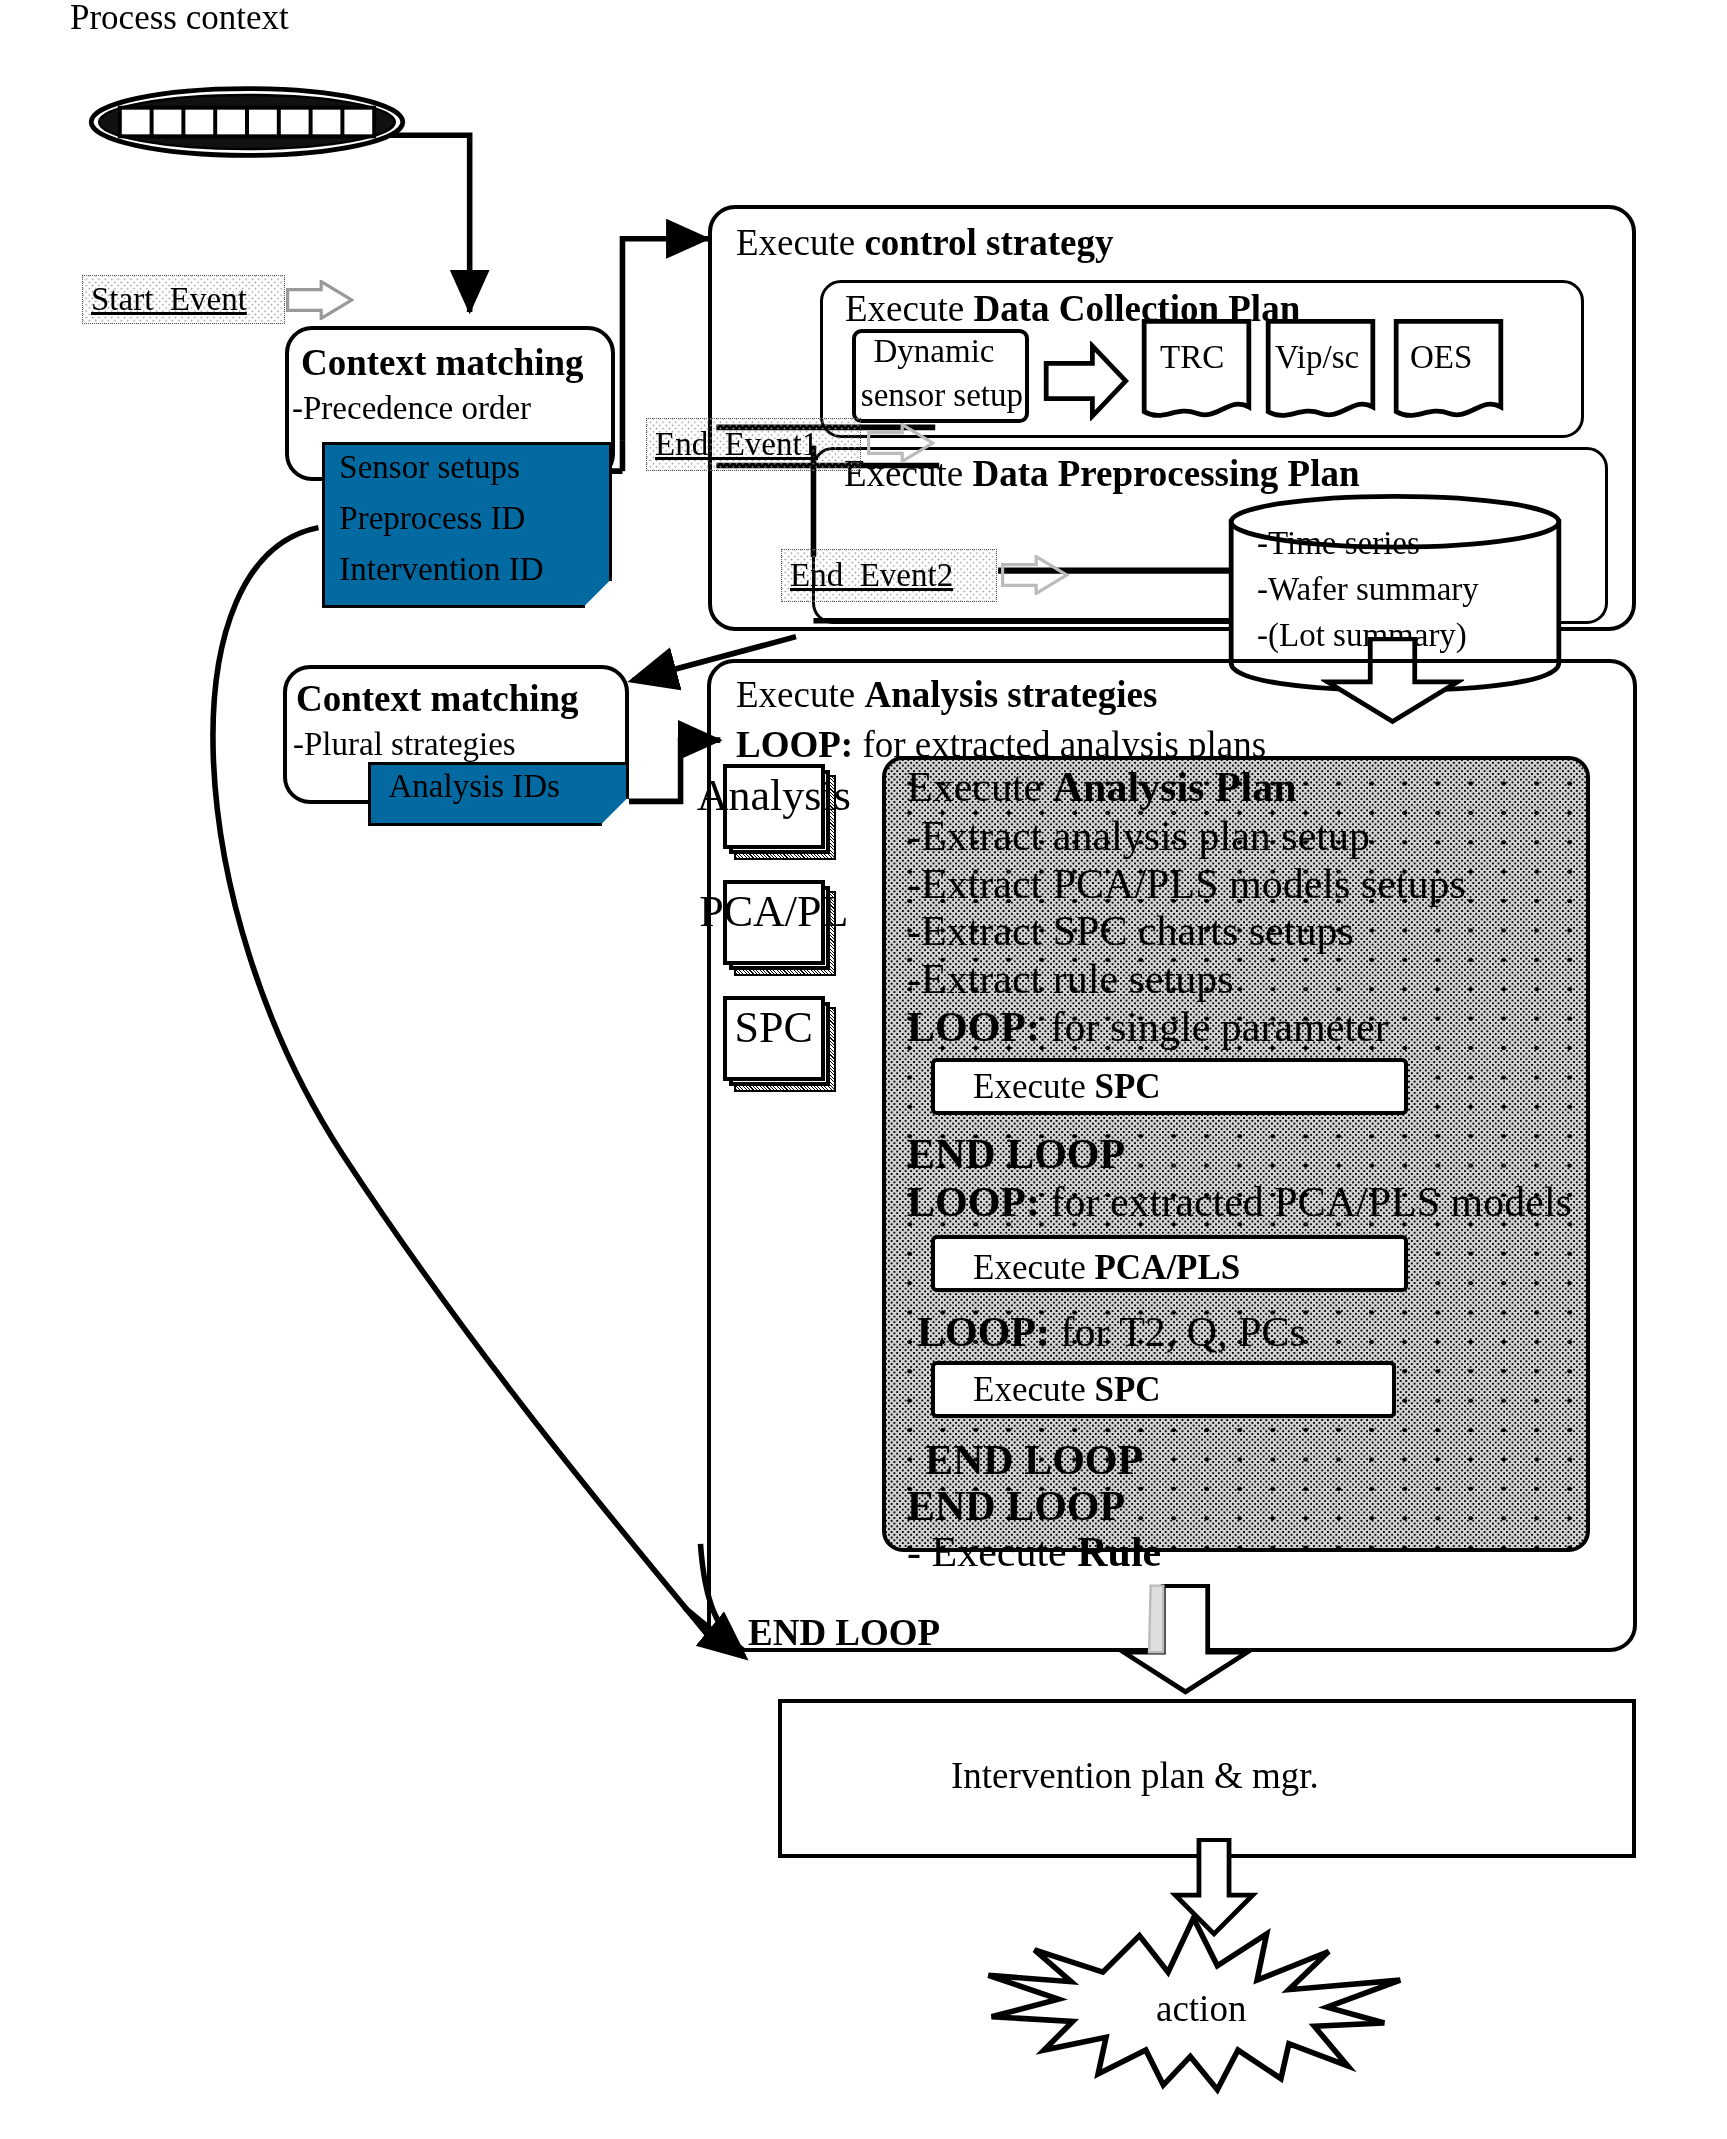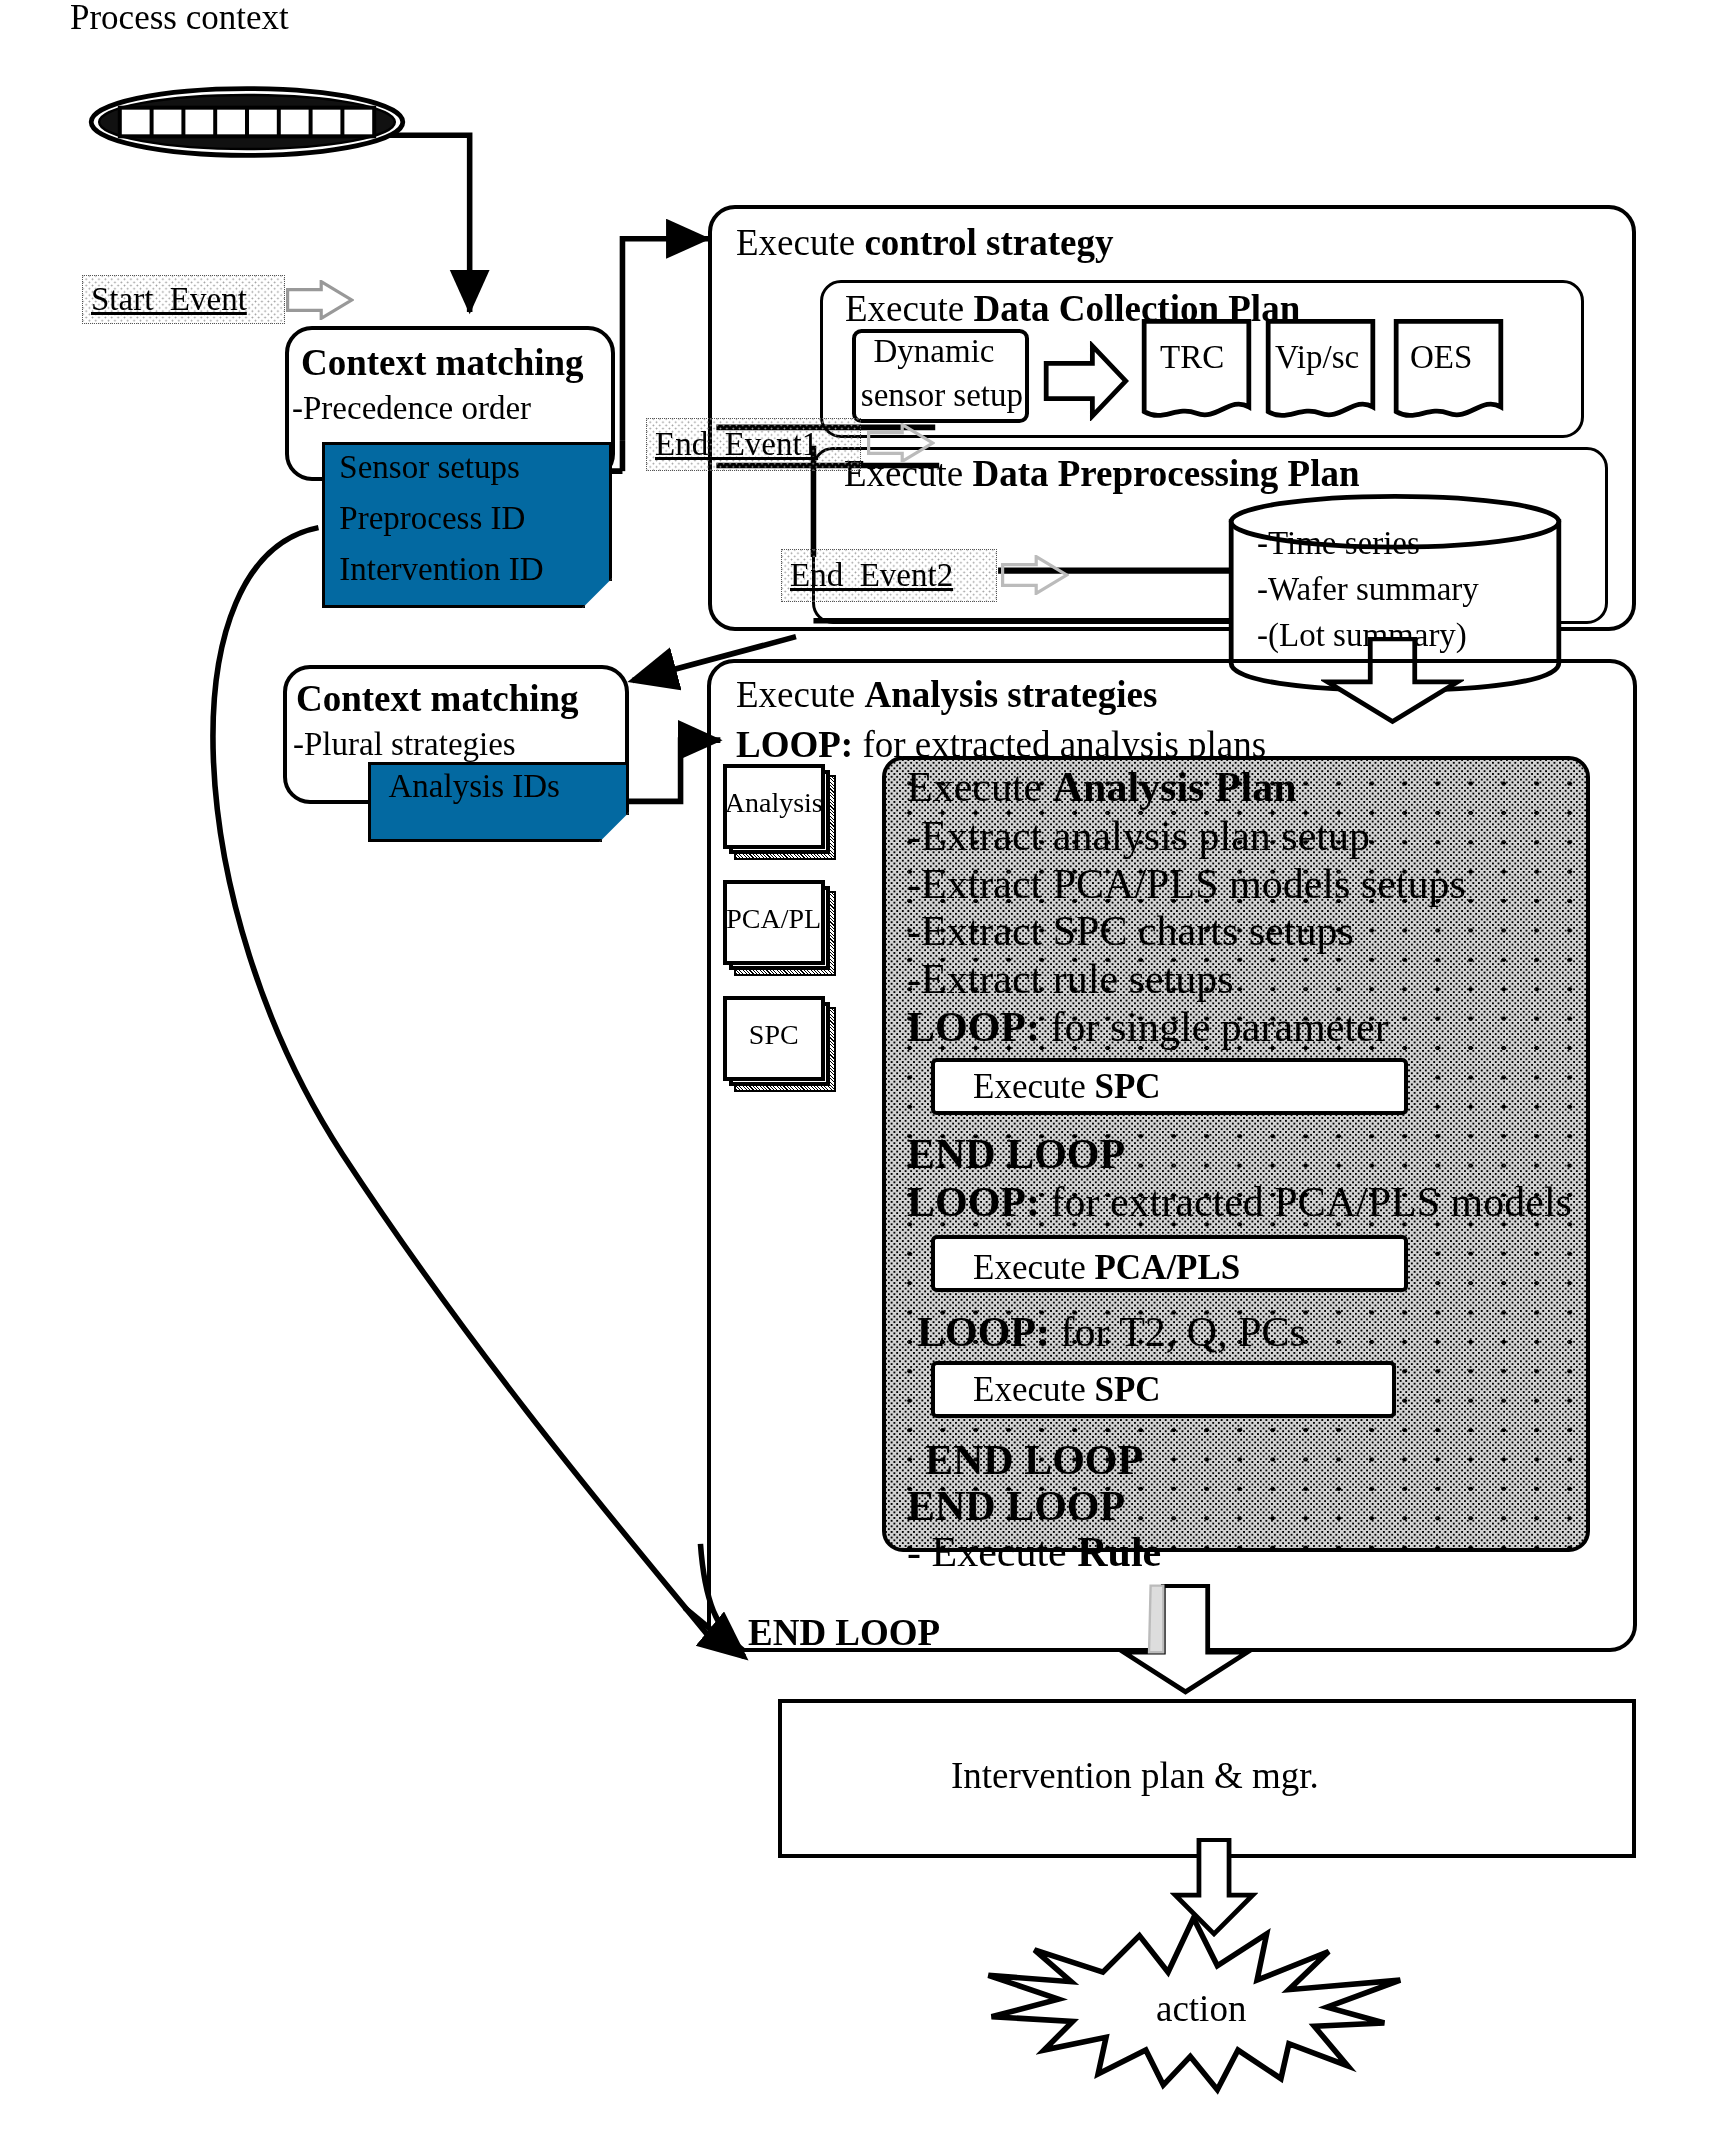--- a/index.html
+++ b/index.html
@@ -97,21 +97,21 @@
   }
   .stack .sh2{
     position:absolute;left:5.6px;top:5.6px;right:4px;bottom:4px;
     background:#fff;border:4px solid #000;
   }
   .stack .fr{
     position:absolute;left:0;top:0;right:9.5px;bottom:9.5px;
     background:#fff;border:4px solid #000;
     display:flex;align-items:flex-start;justify-content:center;
   }
-  .stack .fr span{font-size:28px;padding-top:19px;}
+  .stack .fr span{font-size:44px;padding-top:2px;}
 
   
   .execbar{
     position:absolute;
     background:#fff;
     border:4px solid #000;
     border-radius:5.6px;
     display:flex;align-items:center;
     box-sizing:border-box;
   }
@@ -265,21 +265,21 @@
   </svg>
 
   <svg class="abs" style="left:1321px;top:637px;" width="143" height="88" viewBox="0 0 180 110">
     <path d="M62,2 L118,2 L118,56 L172,56 L90,106 L8,56 L62,56 Z" fill="#fff" stroke="#000" stroke-width="6"></path>
   </svg>
 
   <div class="abs rbox" style="left:283px;top:665px;width:346px;height:139px;"></div>
   <div class="abs txt t-big t-bold" style="left:296px;top:680px;">Context matching</div>
   <div class="abs txt t-med" style="left:293px;top:728px;">-Plural strategies</div>
 
-  <div class="note" style="left:368px;top:762px;width:261px;height:80px;text-decoration:underline;">
+  <div class="note" style="left:368px;top:762px;width:261px;height:64px;text-decoration:underline;">
     <div class="txt t-med" style="position:absolute;left:17.5px;top:4.8px;">Analysis IDs</div>
   </div>
 
   <div class="abs rbox" style="left:707px;top:659px;width:930px;height:993px;"></div>
   <div class="abs txt t-big" style="left:736px;top:726px;">
     <b>LOOP:</b><span> for extracted analysis plans</span>
   </div>
   <div class="abs txt t-big" style="left:736px;top:676px;">
     <span>Execute </span><b>Analysis strategies</b>
   </div>

